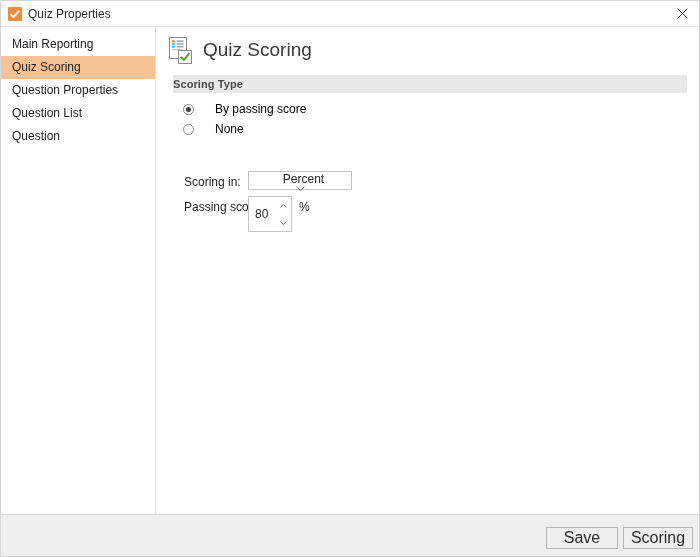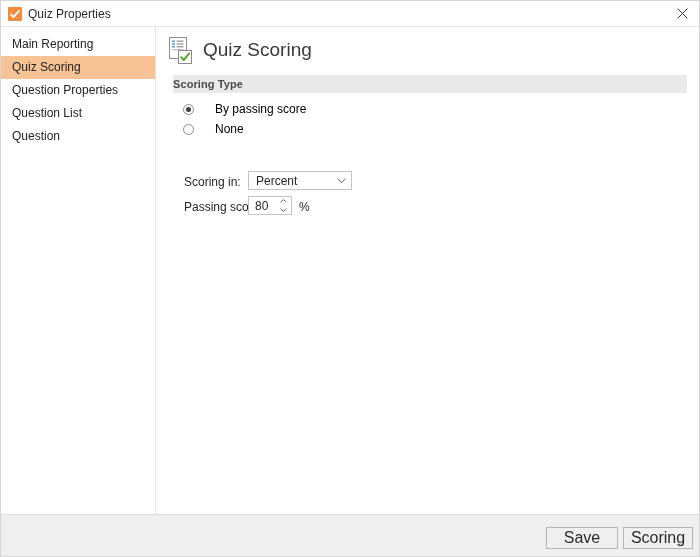--- a/index.html
+++ b/index.html
@@ -329,32 +329,32 @@
     </div>
 
     <div class="radio-row" style="left:26px; top:95px;">
       <span class="radio-mark"></span>
       <span class="radio-label">None</span>
     </div>
 
 
     <div class="form-label" style="left:27px; top:148px;">Scoring in:</div>
 
-    <div class="combo" style="left:91px; top:144px; width:104px; height:19px;">
+    <div class="combo" style="left:91px; top:144px; width:104px; height:19px;flex-direction:column;">
       <span class="combo-value">Percent</span>
       <span class="chev">
         <svg width="9" height="6" viewBox="0 0 9 6">
           <path d="M0.6 0.8 L4.5 4.6 L8.4 0.8" stroke="#5a5a5a" stroke-width="1" fill="none"></path>
         </svg>
       </span>
     </div>
 
     <div class="form-label" style="left:27px; top:173px;">Passing score:</div>
 
-    <div class="spinner" style="left:91px; top:169px; width:44px; height:19px;">
+    <div class="spinner" style="left:91px; top:169px; width:44px; height:36px;">
       <span class="spin-value">80</span>
       <span class="spin-btns">
         <div>
           <svg width="7" height="4" viewBox="0 0 7 4">
               <path d="M0.5 3.2 L3.5 0.6 L6.5 3.2" stroke="#5a5a5a" stroke-width="0.9" fill="none"></path>
             </svg>
         </div>
         <div>
           <svg width="7" height="4" viewBox="0 0 7 4">
               <path d="M0.5 0.8 L3.5 3.4 L6.5 0.8" stroke="#5a5a5a" stroke-width="0.9" fill="none"></path>

